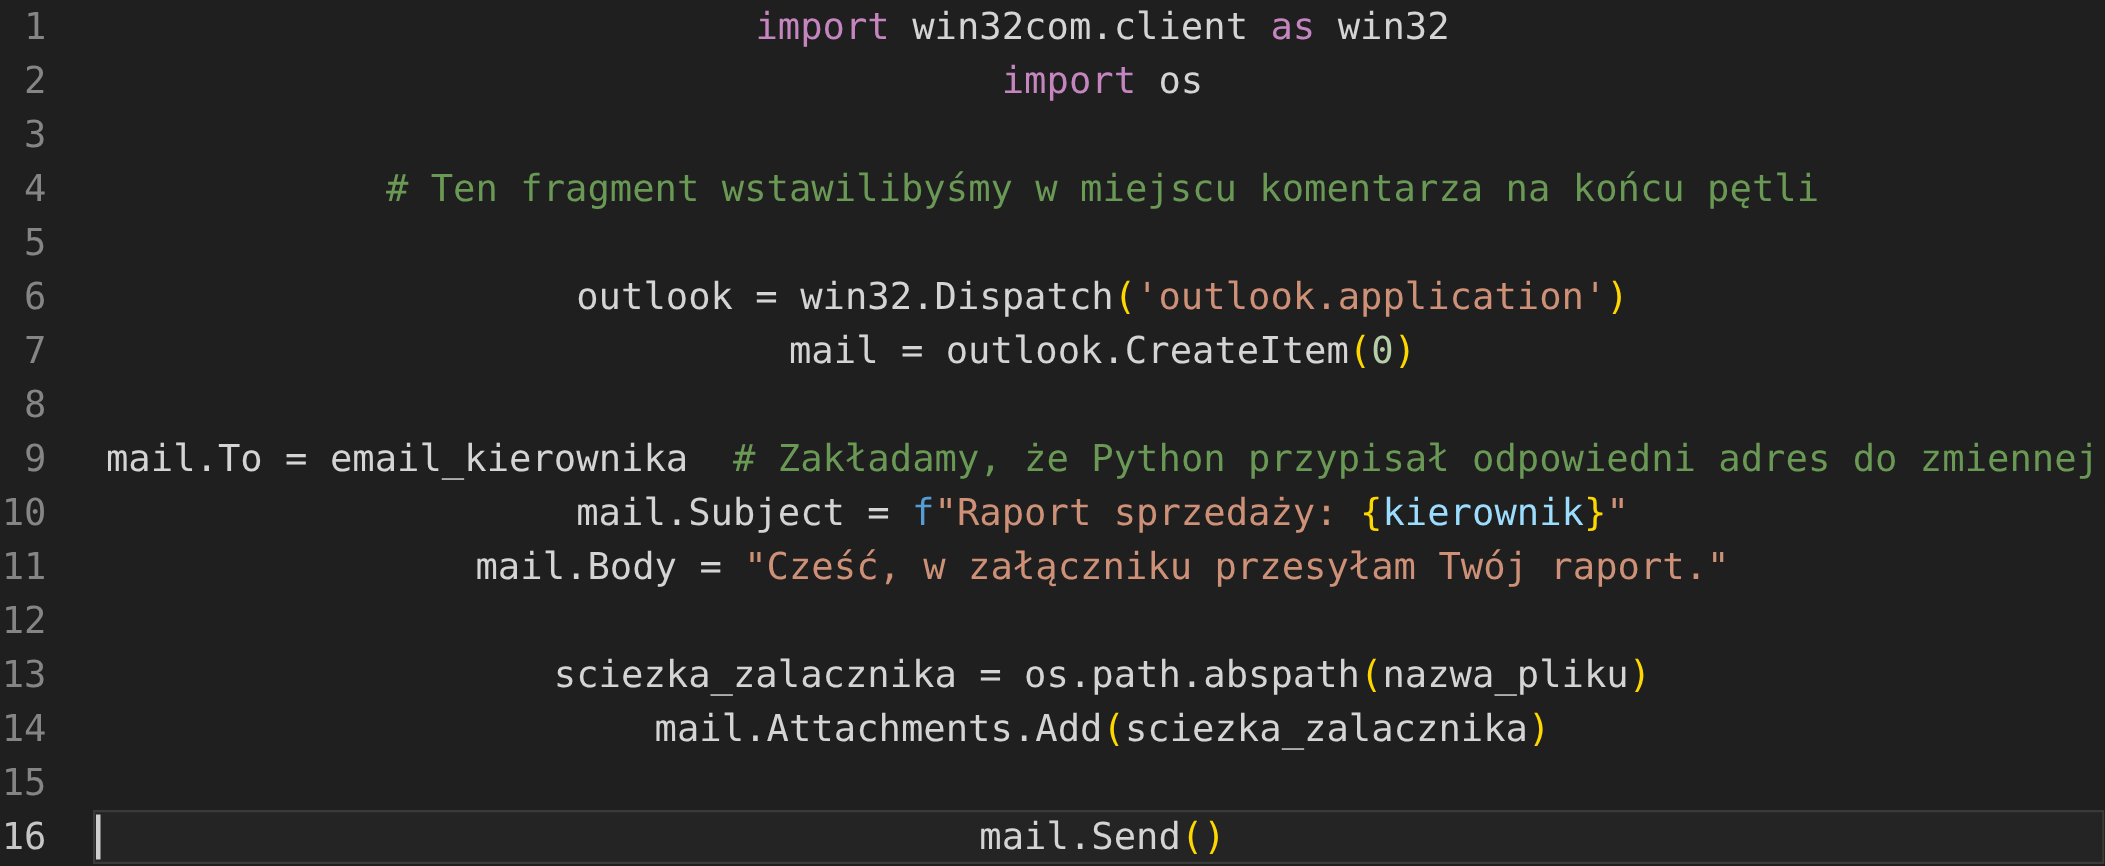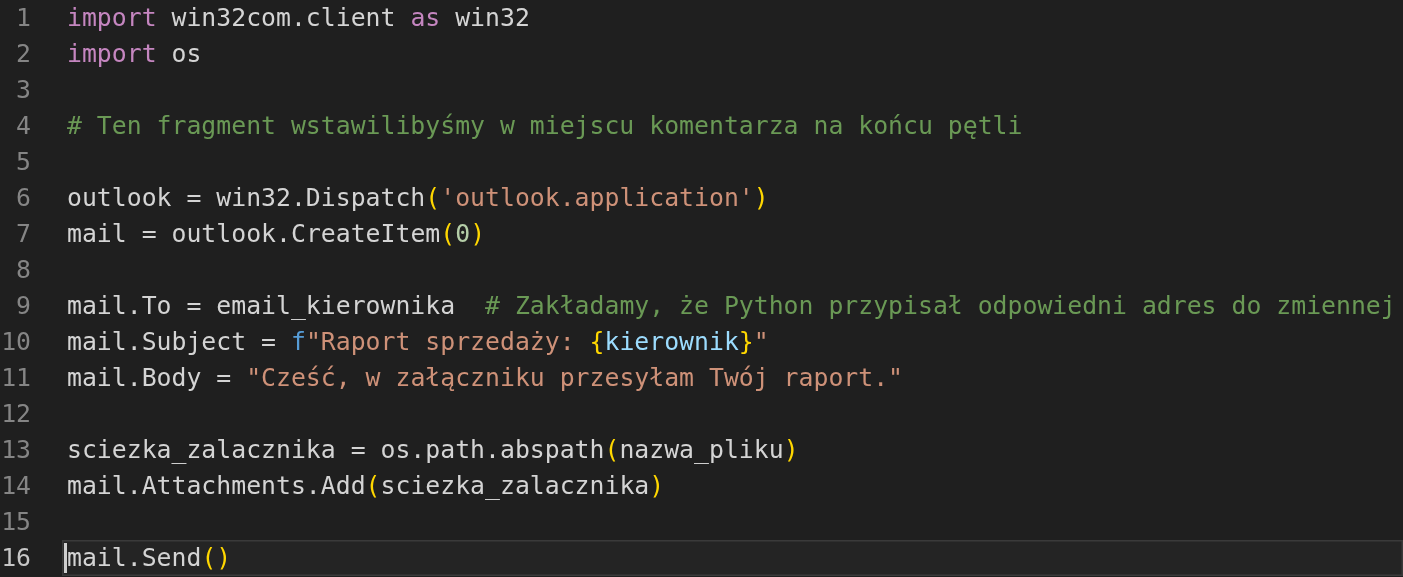--- a/index.html
+++ b/index.html
@@ -29,20 +29,21 @@
     width: 31px;
     text-align: right;
     color: #858585;
     user-select: none;
   }
   .code {
     flex: 1 1 auto;
     position: relative;
     margin-left: 31px;
     padding-left: 5px;
+    text-align: center;
   }
   .line.active .gutter {
     color: #c6c6c6;
   }
   .line.active .code {
     background: rgba(255,255,255,0.025);
     box-shadow: inset 0 0 0 1.5px #3a3a3a;
   }
   .caret {
     position: absolute;

